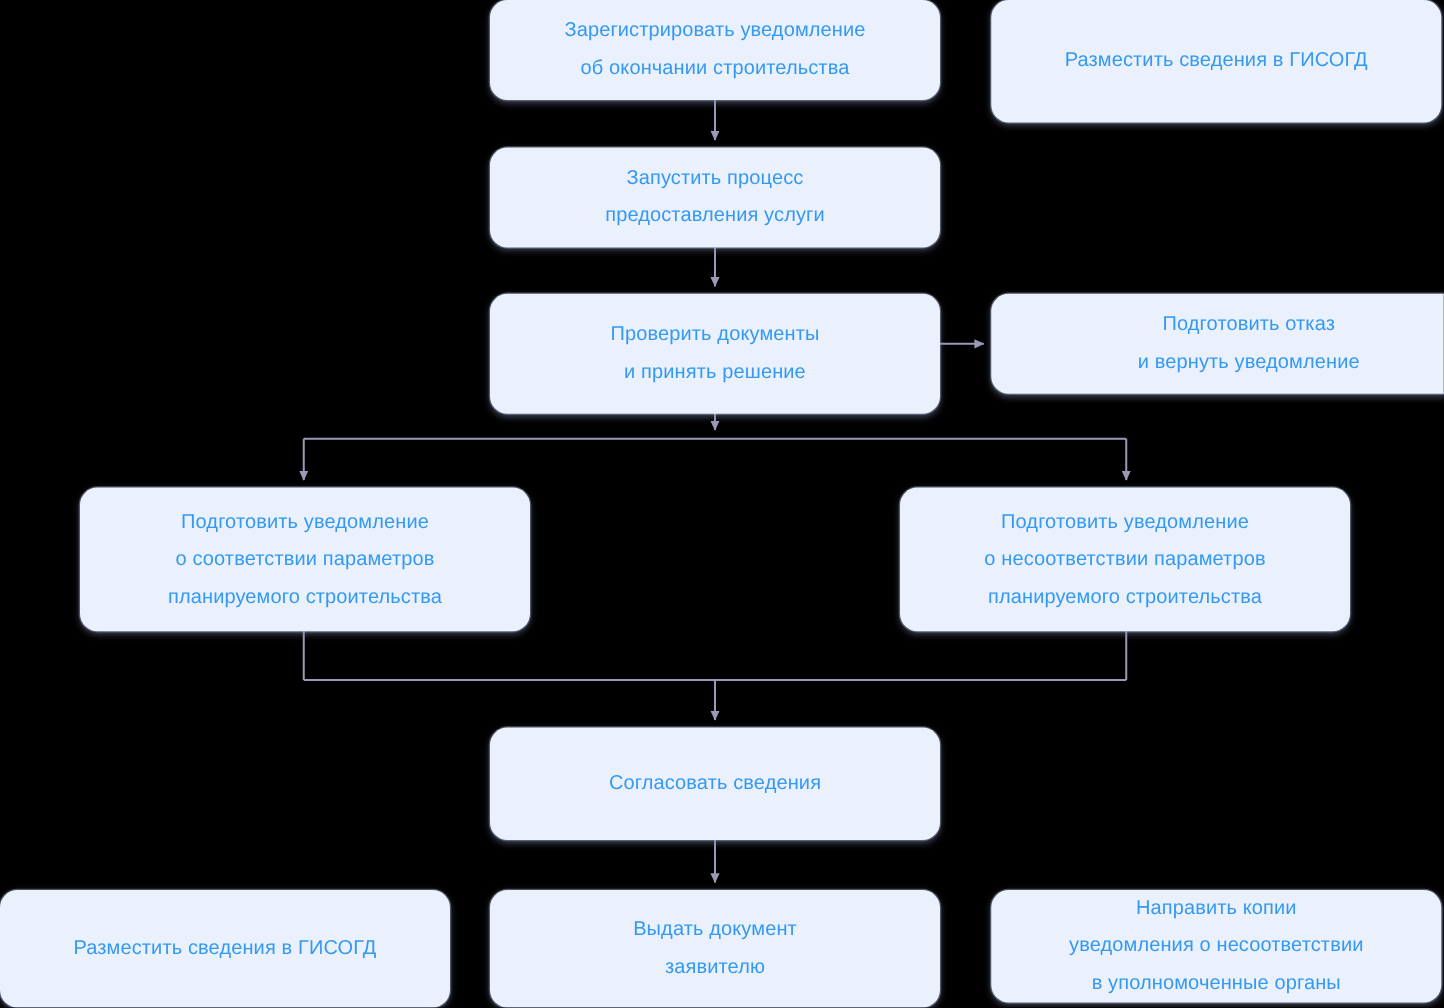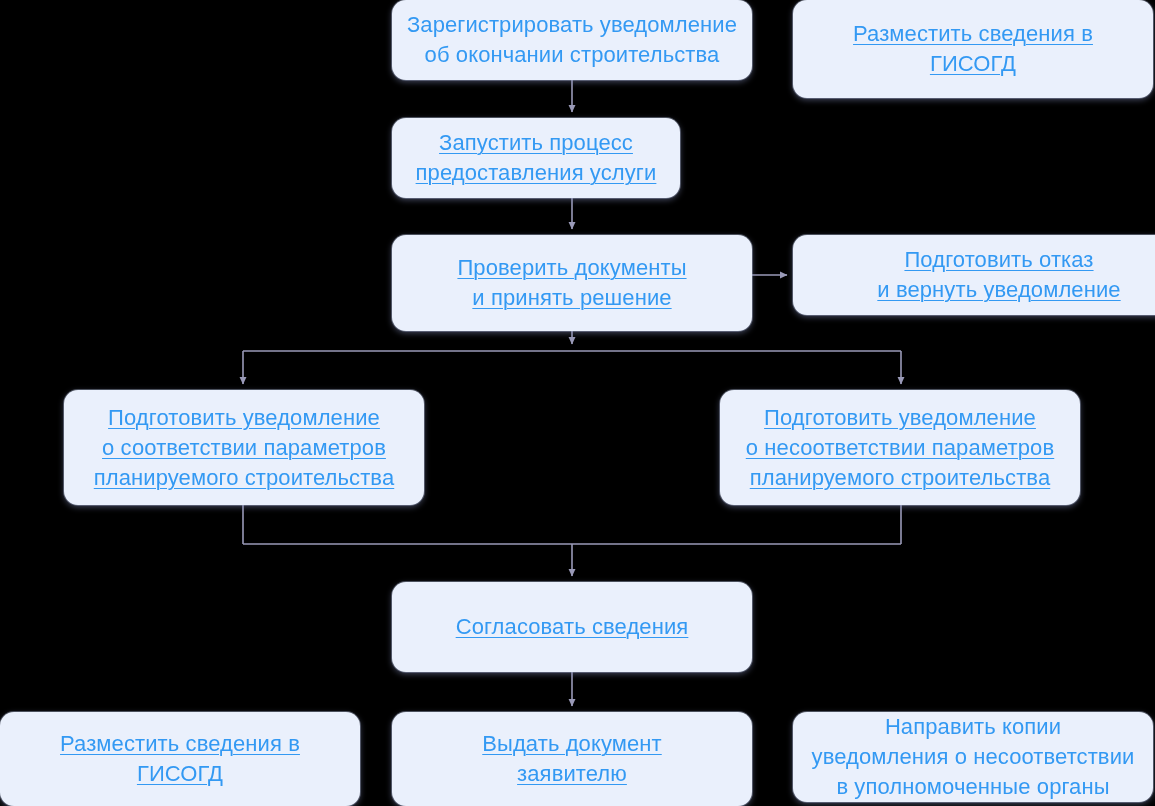--- a/index.html
+++ b/index.html
@@ -43,28 +43,27 @@
     display: flex;
     align-items: center;
     justify-content: center;
     text-align: center;
     padding: 6px 14px;
     z-index: 2;
   }
 
   .node-text {
     color: #3399f3;
-    font-size: 22px;
+    font-size: 16px;
     line-height: 30px;
     letter-spacing: 0.1px;
     white-space: pre-line;
   }
 
   .node-text.link {
-    text-decoration: underline;
     text-decoration-thickness: 1px;
     text-underline-offset: 3px;
   }
 </style>
 </head>
 <body>
 
 <div id="canvas">
 
   <svg id="connectors" width="1155" height="806" viewBox="0 0 1155 806">
@@ -104,21 +103,21 @@
 
   <div class="node" style="left:392px; top:0px; width:360px; height:80px;">
     <span class="node-text">Зарегистрировать уведомление
 об окончании строительства</span>
   </div>
 
   <div class="node" style="left:793px; top:0px; width:360px; height:98px;">
     <span class="node-text link">Разместить сведения в ГИСОГД</span>
   </div>
 
-  <div class="node" style="left:392px; top:118px; width:288px; height:80px;">
+  <div class="node" style="left:392px; top:118px; width:360px; height:80px;">
     <span class="node-text link">Запустить процесс
 предоставления услуги</span>
   </div>
 
   <div class="node" style="left:392px; top:235px; width:360px; height:96px;">
     <span class="node-text link">Проверить документы
 и принять решение</span>
   </div>
 
   <div class="node" style="left:793px; top:235px; width:412px; height:80px;">

